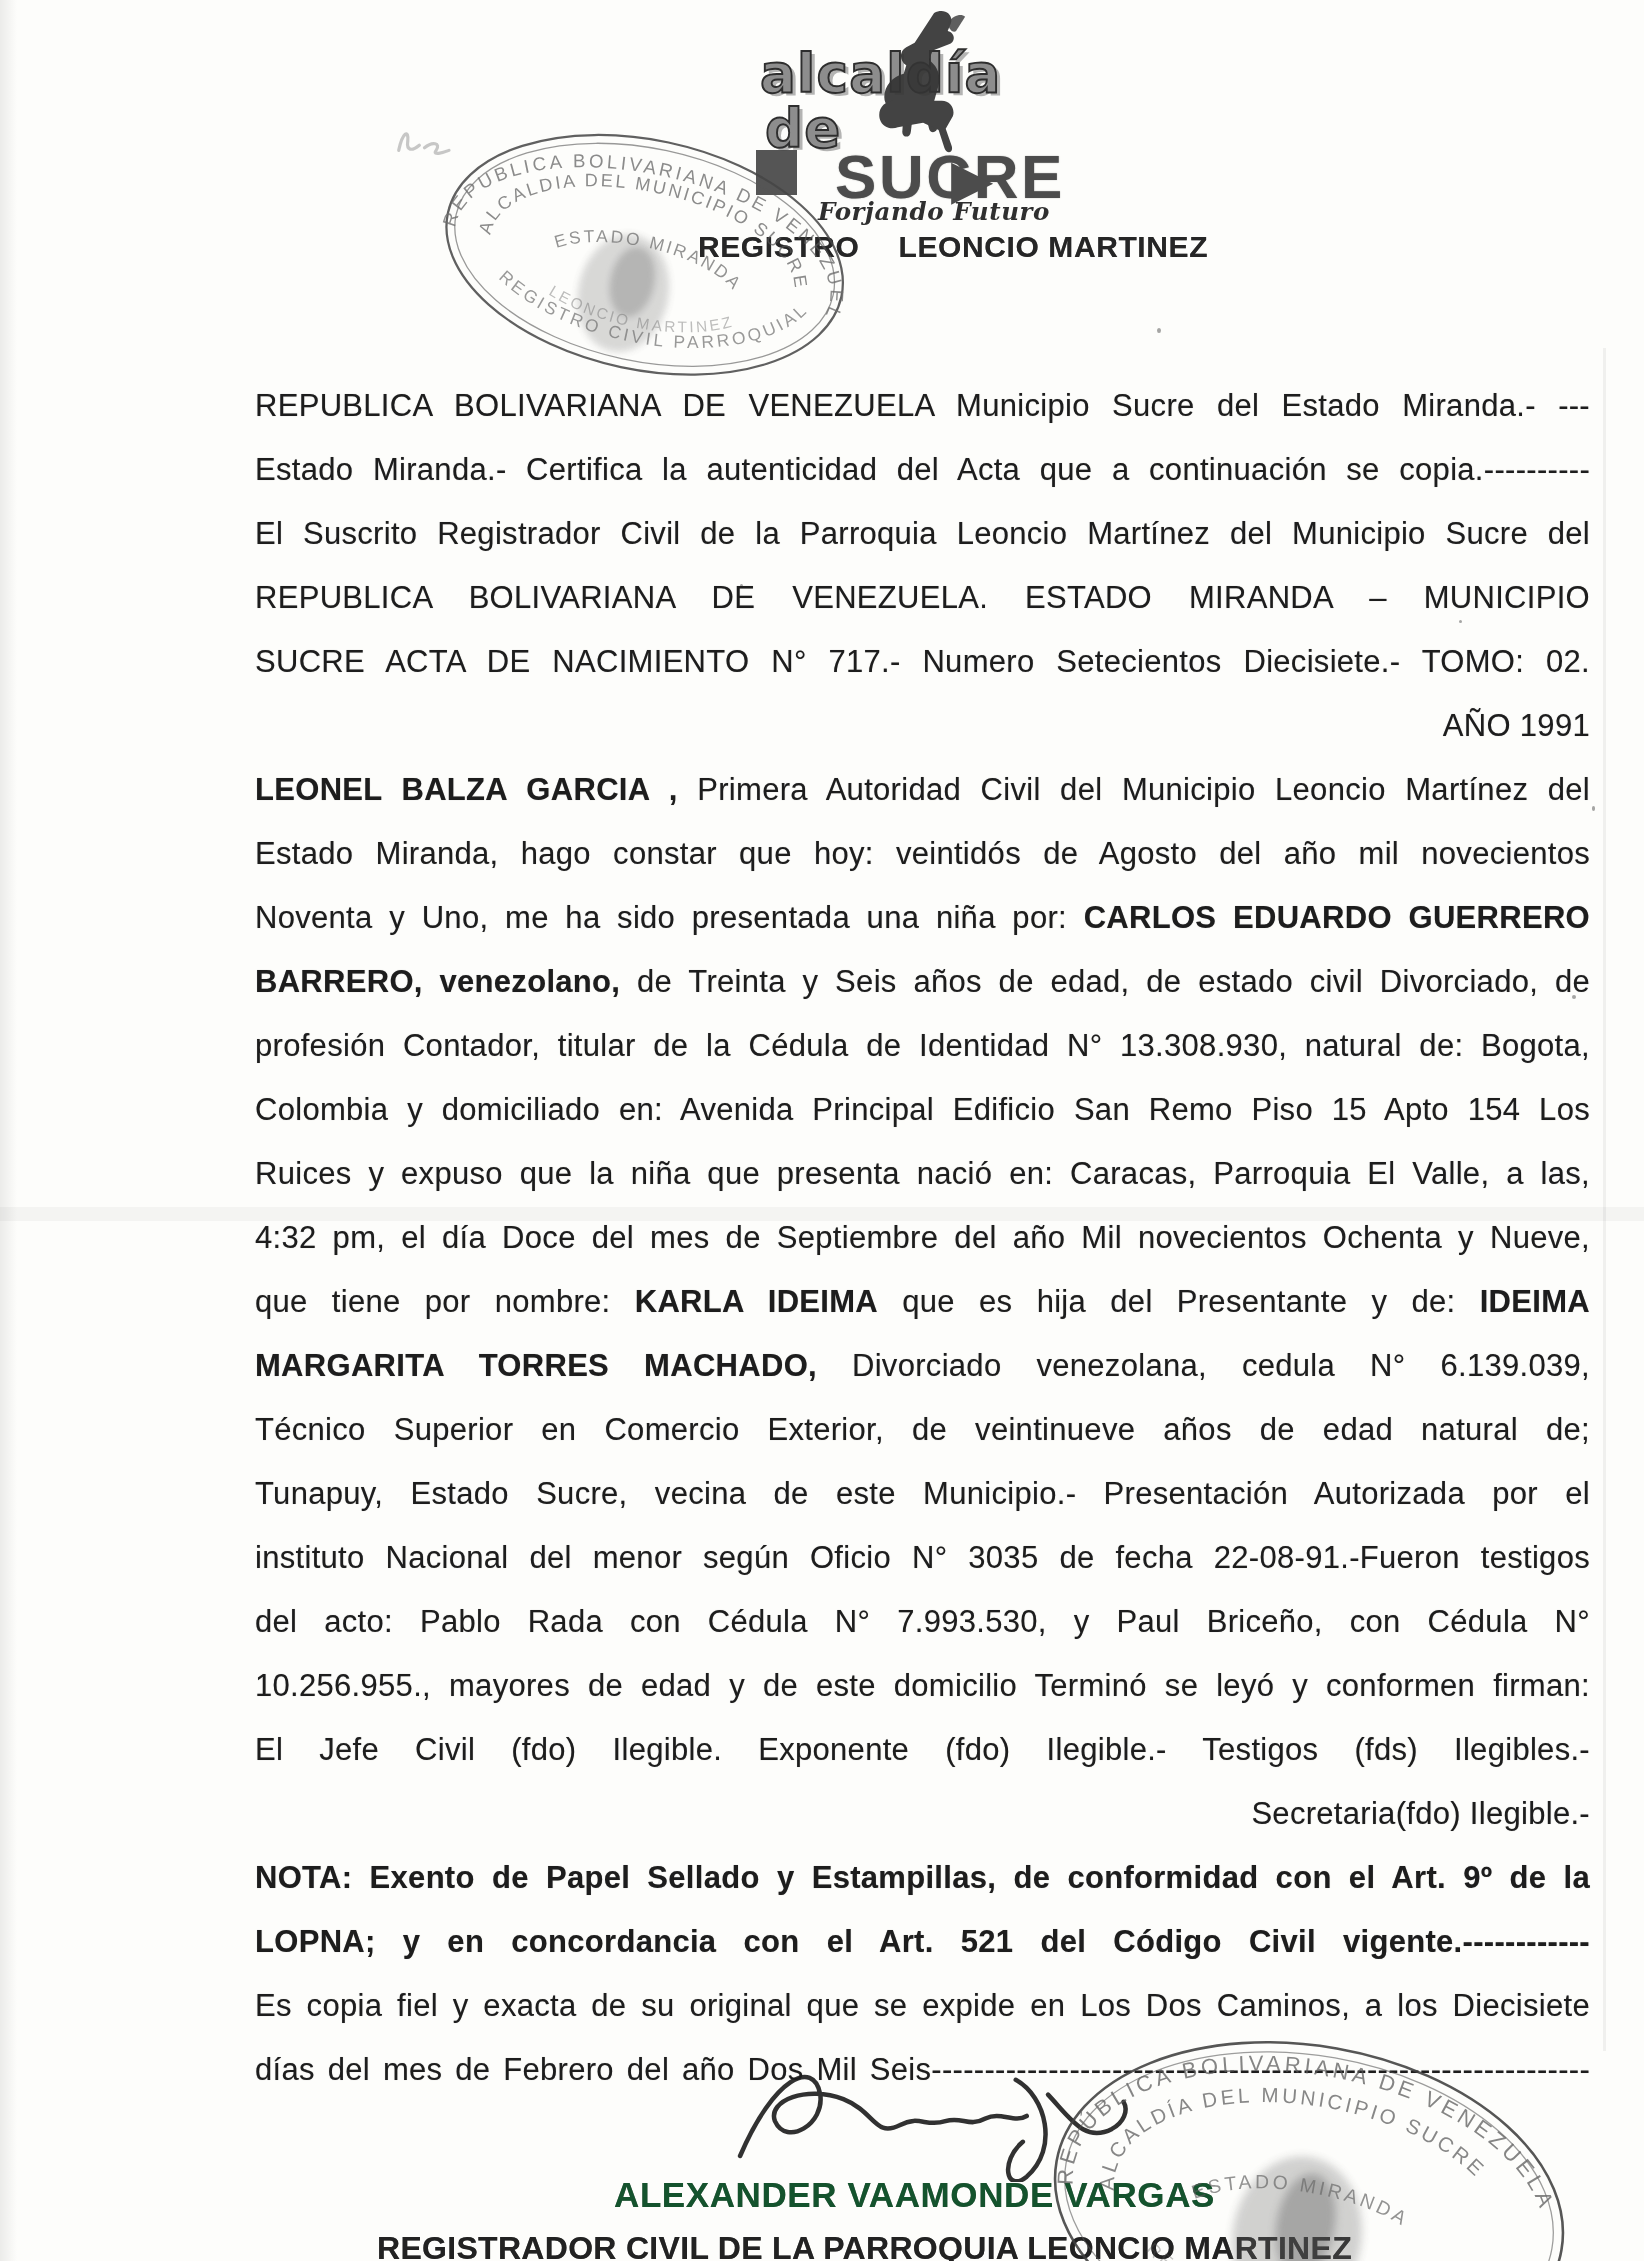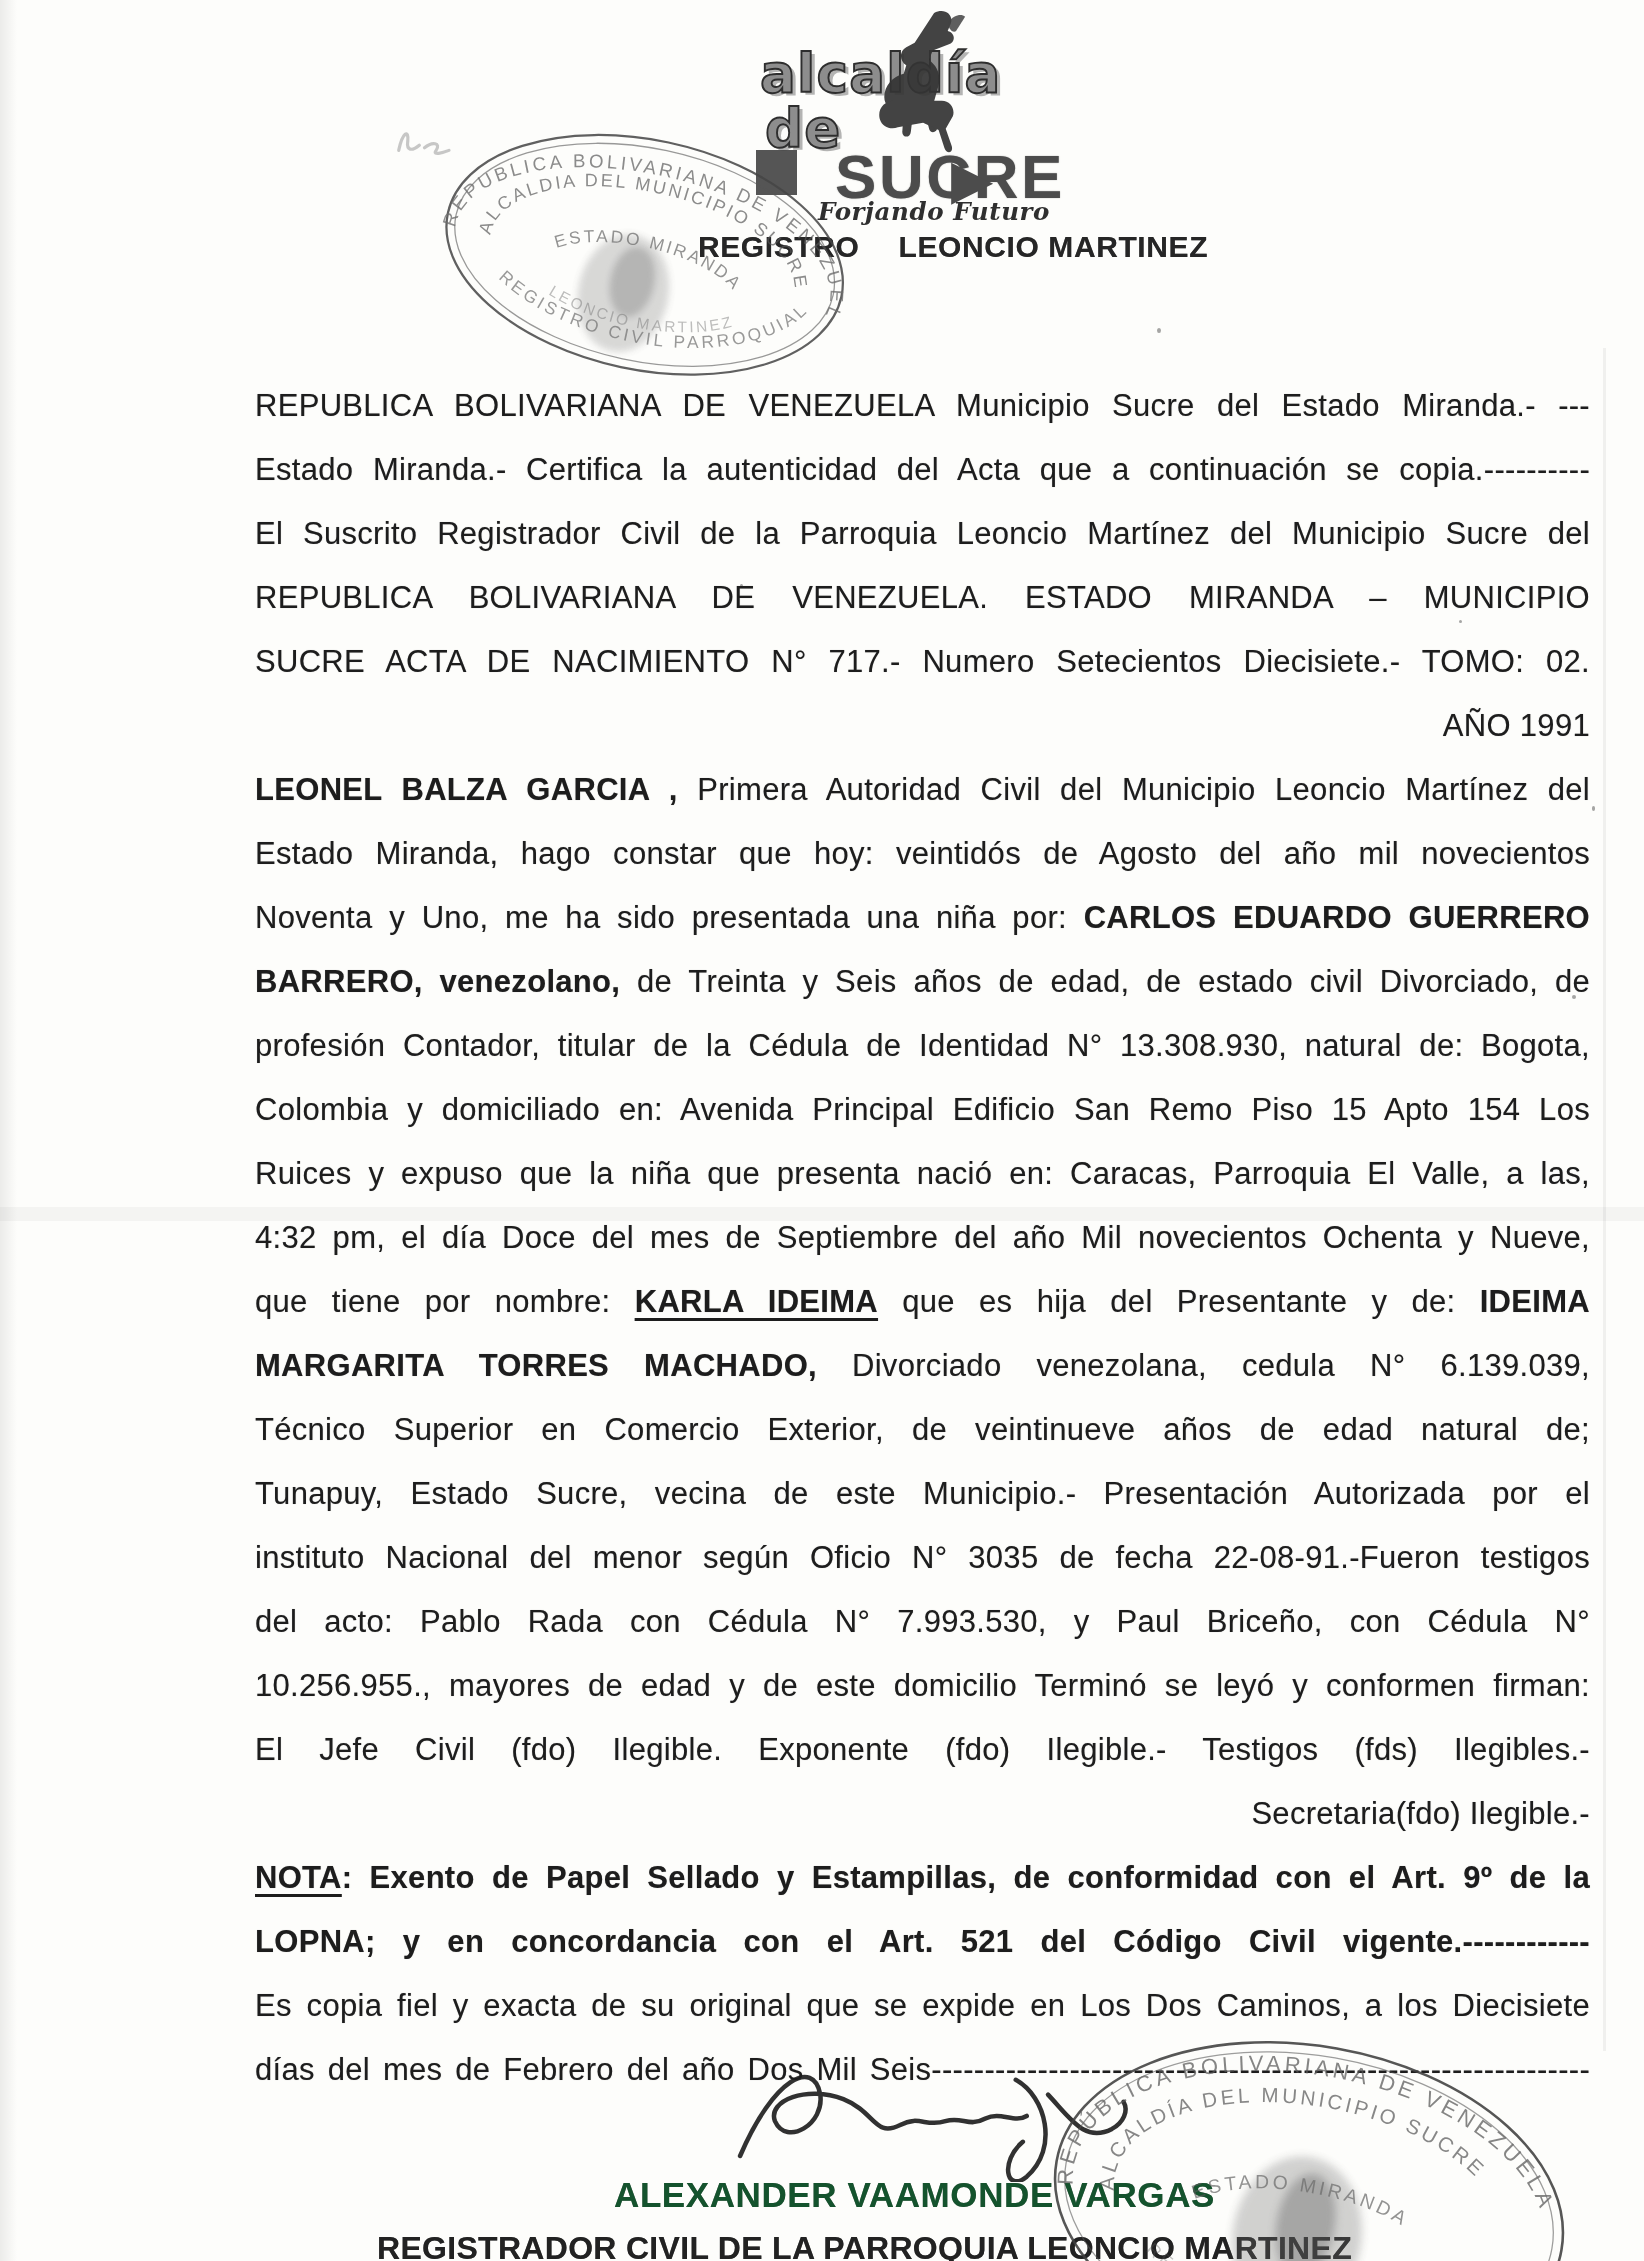--- a/index.html
+++ b/index.html
@@ -43,21 +43,21 @@
   }
 
   
   .docbody{
     position:absolute;left:255px;top:374px;width:1335px;
     text-shadow:0 0 0.8px rgba(25,25,25,.38);
   }
   .line{height:64px;line-height:64px;font-size:31px;letter-spacing:0.3px;white-space:normal;text-align:right;}
   .line.just{text-align:justify;text-align-last:justify;}
   .line .b{font-weight:bold;}
-  .line .u{text-decoration:underline;text-decoration-thickness:3.2px;text-underline-offset:6.4px;}
+  .line .u{text-decoration-thickness:3.2px;text-underline-offset:6.4px;}
 
   
   .sig-svg{position:absolute;left:722px;top:2059px;}
   .sig-name{
     position:absolute;left:614px;top:2175px;font-size:35px;font-weight:bold;
     letter-spacing:0.6px;white-space:nowrap;color:#14532d;text-shadow:0 0 0.6px rgba(0,0,0,.5);
   }
   .sig-title{
     position:absolute;left:377px;top:2230px;font-size:32px;font-weight:bold;
     letter-spacing:0.3px;white-space:nowrap;color:#222;text-shadow:0 0 0.6px rgba(0,0,0,.5);

